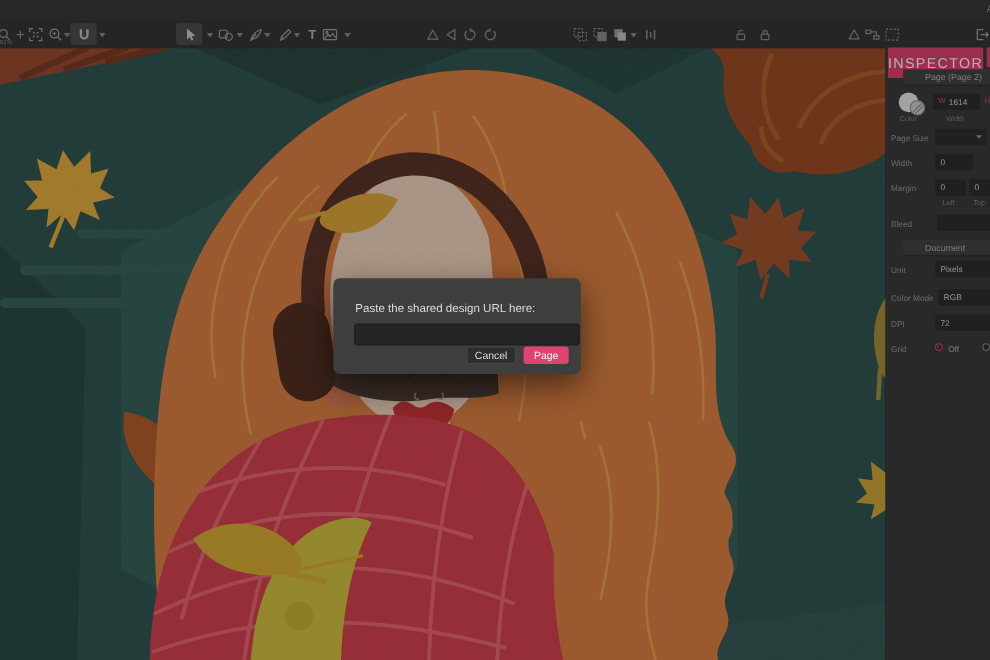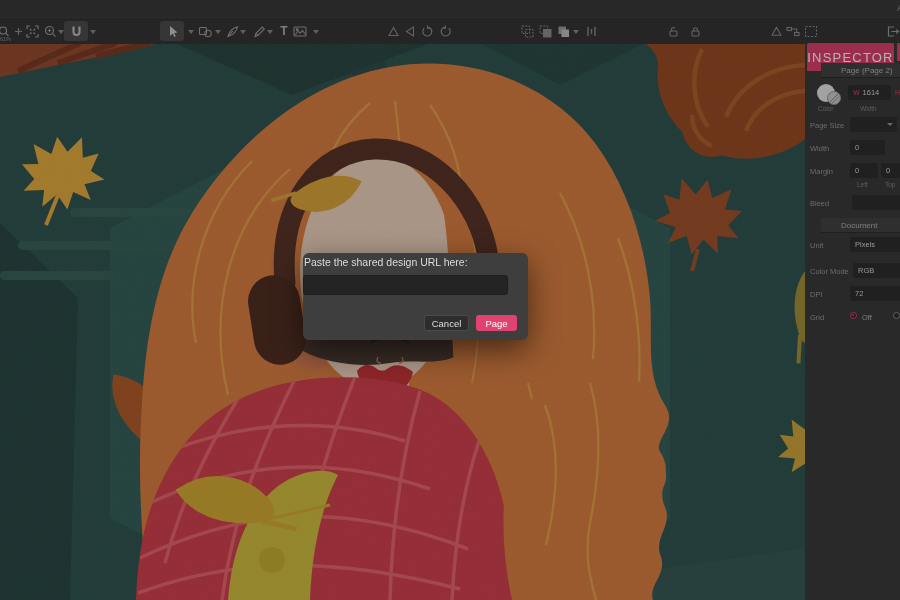--- a/index.html
+++ b/index.html
@@ -34,21 +34,21 @@
   .pfx{color:#e0436f;margin-right:3px;font-size:7px;}
   .sublab{position:absolute;font-size:6.5px;color:#868686;}
   .ddchev{position:absolute;right:4px;top:6px;width:0;height:0;border-left:3px solid transparent;border-right:3px solid transparent;border-top:3.5px solid #999;}
   .radio{position:absolute;width:7px;height:7px;border-radius:50%;box-sizing:border-box;}
   .radio.on{border:1.5px solid #e0436f;background:#2f2f2f;}
   .radio.on::after{content:"";position:absolute;left:1px;top:1px;width:2px;height:2px;border-radius:50%;background:#e0436f;}
   .radio.off{border:1.5px solid #8a8a8a;background:#2f2f2f;}
   
   .dim{position:absolute;left:0;top:0;width:900px;height:600px;background:rgba(0,0,0,.30);z-index:10;}
   .modal{position:absolute;left:303px;top:253px;width:225px;height:87px;background:#3e3e3e;border-radius:6px;
-         box-shadow:0 10px 30px rgba(0,0,0,.55);z-index:20;box-sizing:border-box;padding:0;}
+         box-shadow:0 10px 30px rgba(0,0,0,.55);z-index:20;box-sizing:border-box;padding:19px;}
   .modal .mtitle{color:#dcdcdc;font-size:10.5px;margin:3px 0 7px 1px;}
   .modal input{width:205px;height:20px;background:#242424;border:1px solid #1d1d1d;border-radius:3px;
                box-sizing:border-box;color:#ddd;font-size:10px;padding:0 5px;outline:none;display:block;}
   .mbtns{position:absolute;right:11px;bottom:9px;display:flex;gap:7px;}
   .btn{height:16px;border-radius:3px;font-size:9.5px;display:flex;align-items:center;justify-content:center;border:none;}
   .btn.cancel{width:45px;background:#2d2d2d;border:1px solid #4a4a4a;color:#dedede;box-sizing:border-box;}
   .btn.open{width:41px;background:#e0436f;color:#fff;}
 </style>
 </head>
 <body>

